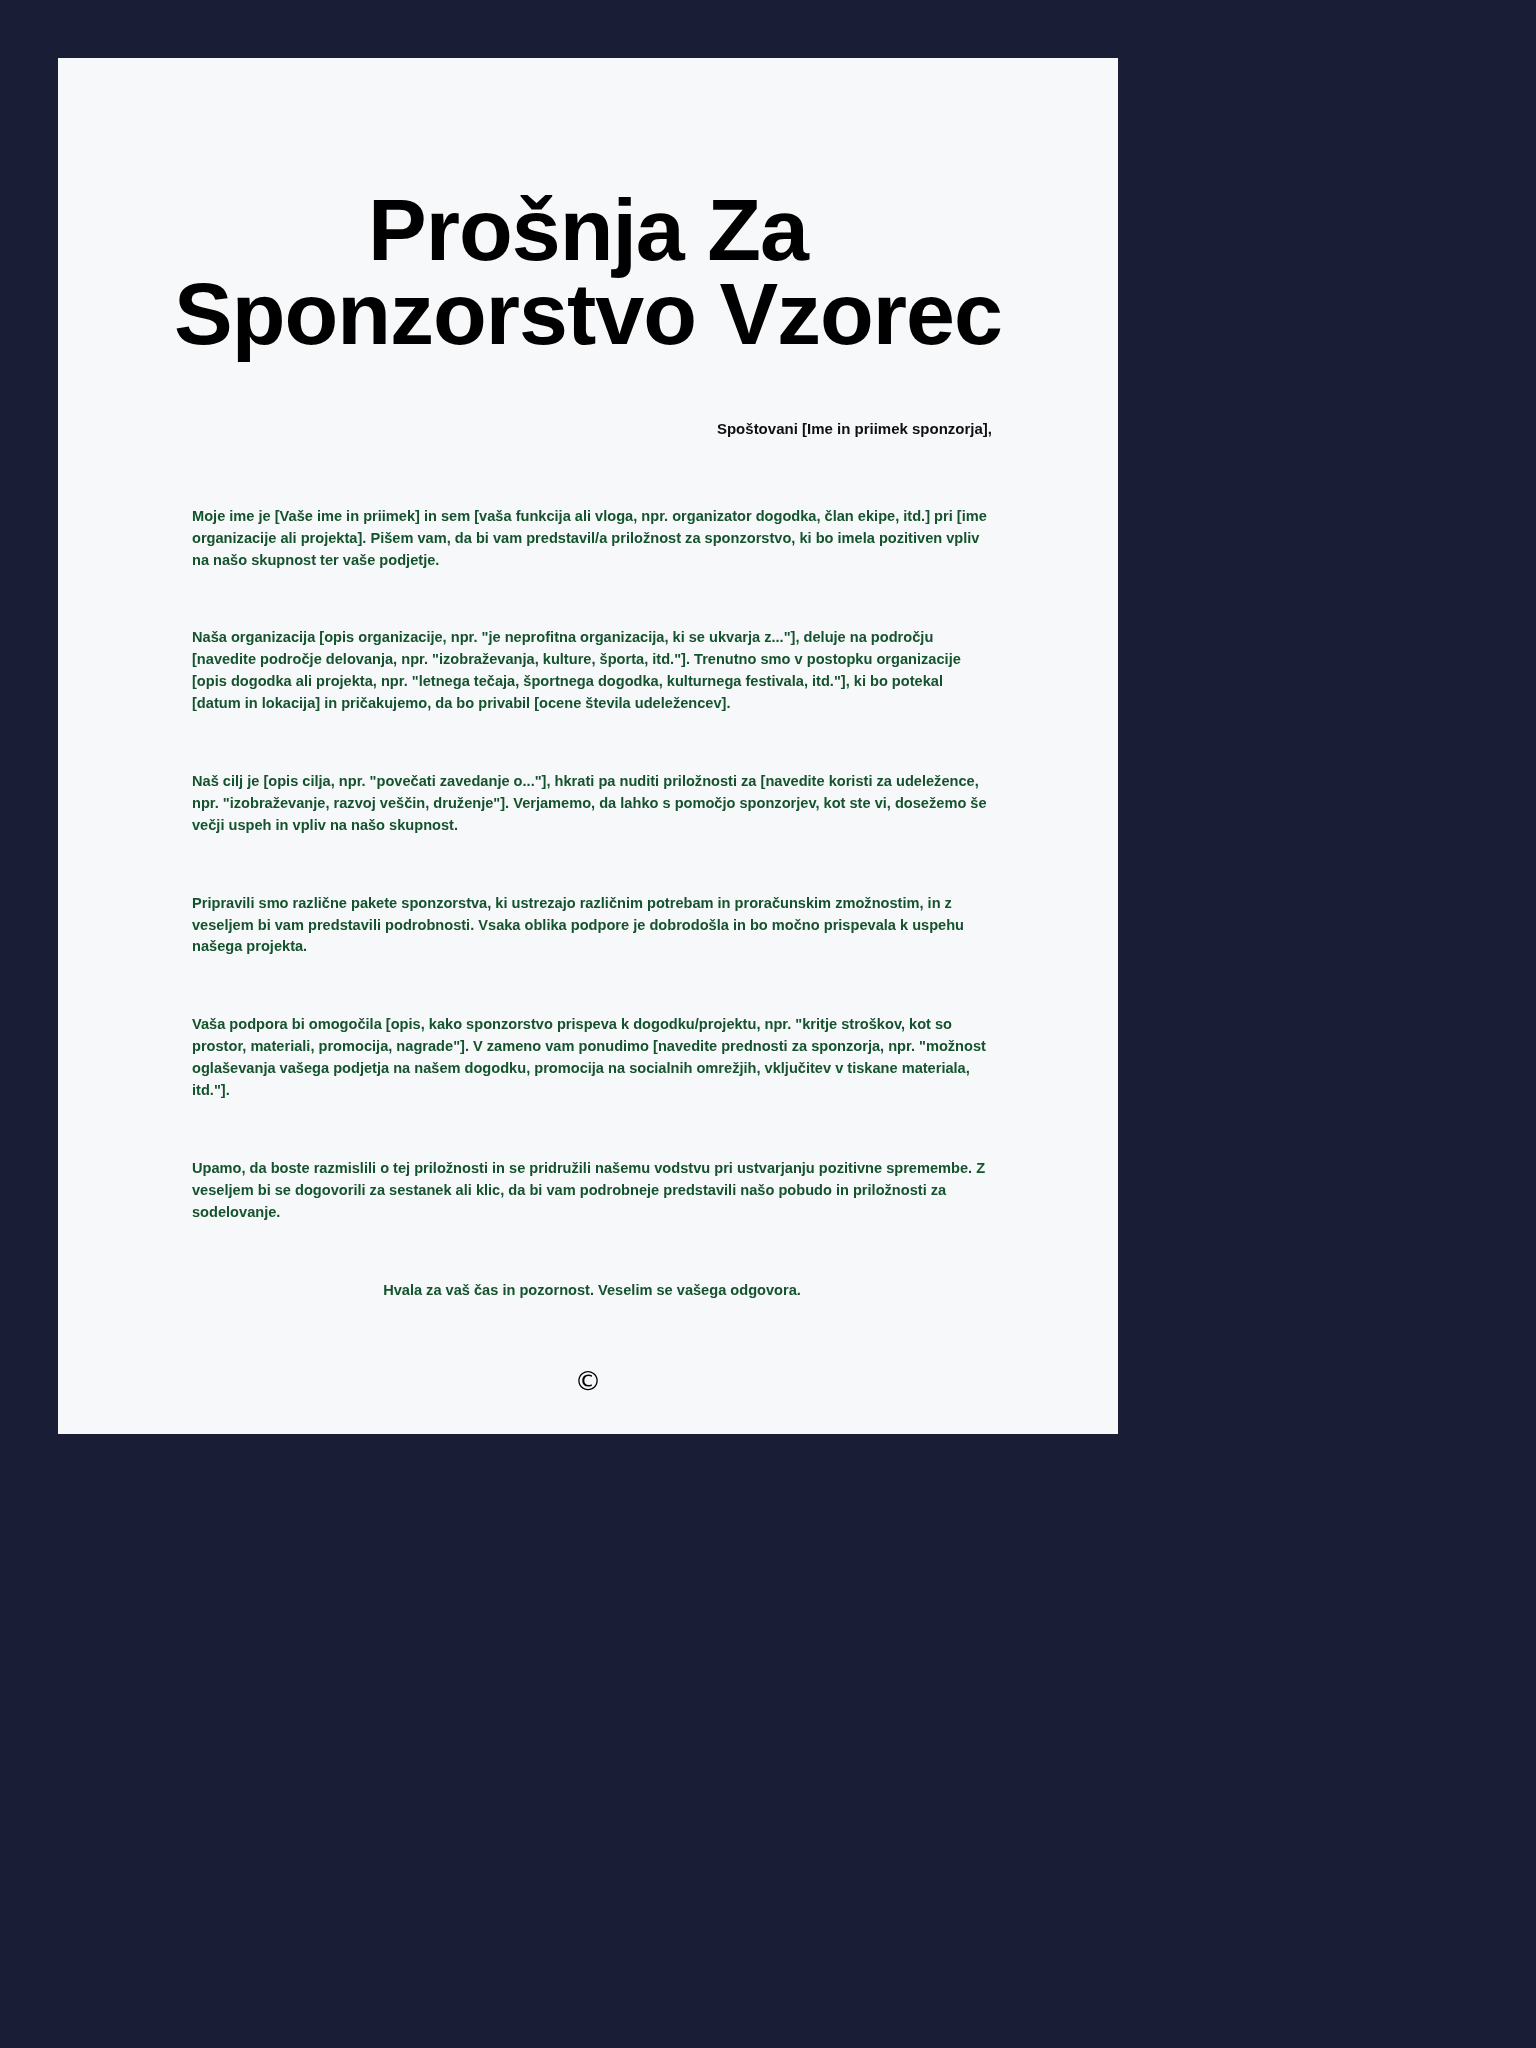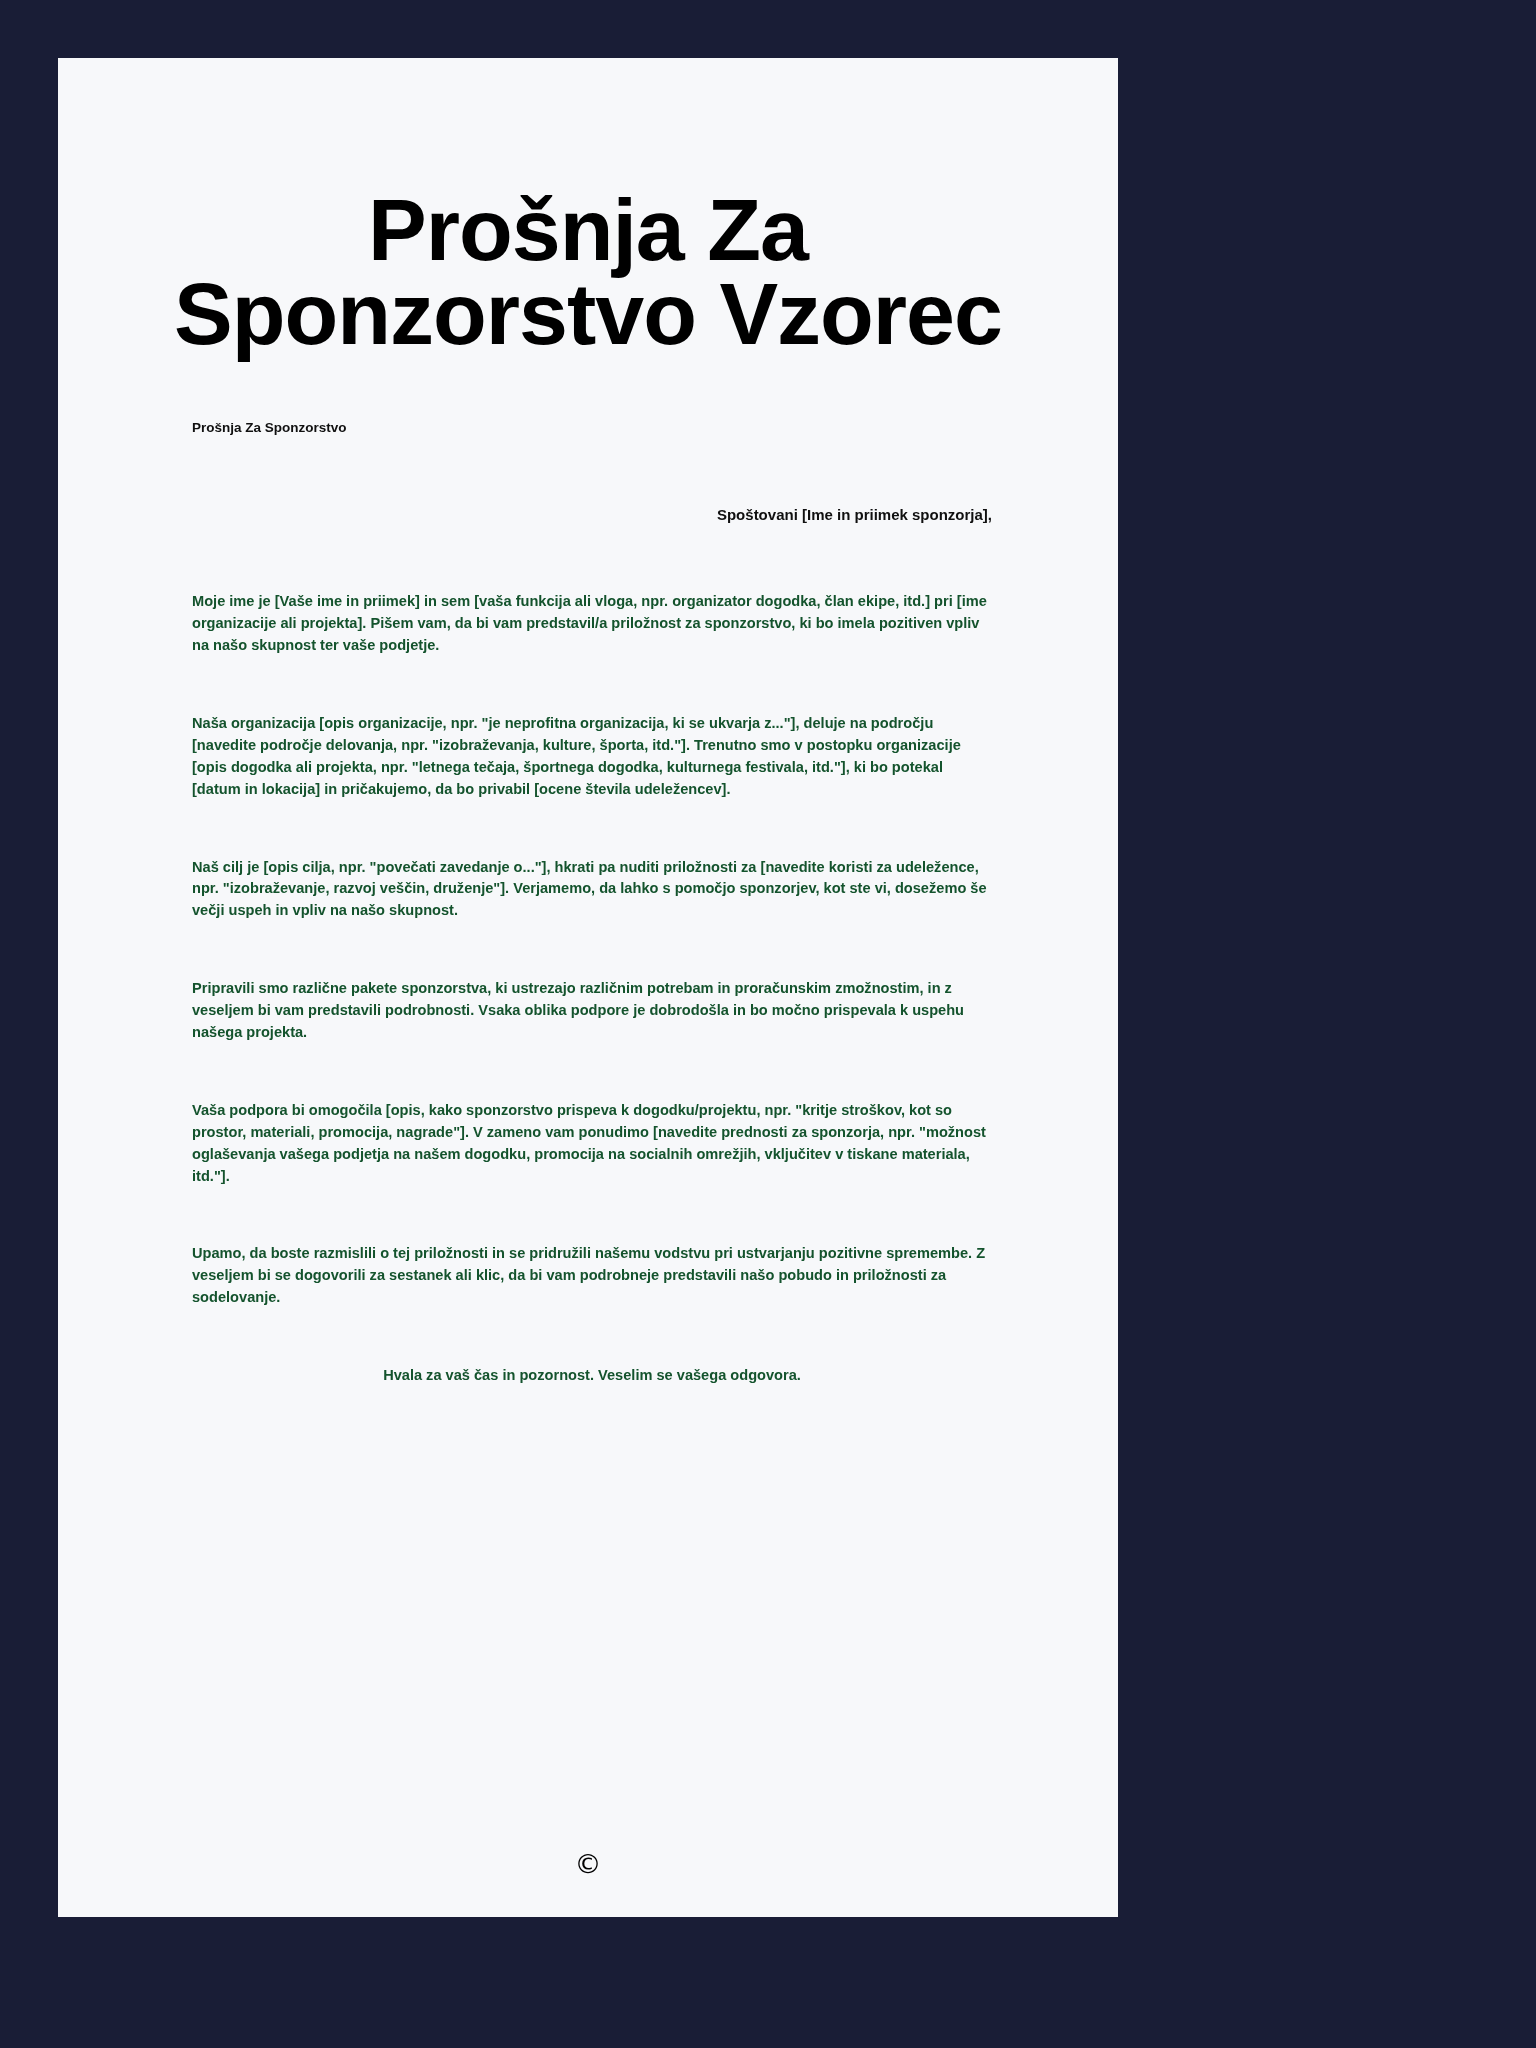--- a/index.html
+++ b/index.html
@@ -11,21 +11,21 @@
     height: 1568px;
     background: #191d36;
     font-family: "Liberation Sans", sans-serif;
     overflow: hidden;
   }
   .page {
     position: absolute;
     left: 58px;
     top: 58px;
     width: 1060px;
-    height: 1859px;
+    height: 1376px;
     background: #f7f8fa;
     box-sizing: border-box;
     overflow: hidden;
   }
   .doc-title {
     margin: 0;
     padding: 0 60px;
     position: absolute;
     top: 130px;
     left: 0;
@@ -86,21 +86,20 @@
 </style>
 </head>
 <body>
 
 <div class="page">
 
   <h1 class="doc-title">Prošnja Za Sponzorstvo Vzorec</h1>
 
   <div class="body-block">
 
-    <p class="subtitle">Prošnja Za Sponzorstvo</p>
 
     <p class="greeting">Spoštovani [Ime in priimek sponzorja],</p>
 
     <p class="para">Moje ime je [Vaše ime in priimek] in sem [vaša funkcija ali vloga, npr. organizator dogodka, član ekipe, itd.] pri [ime organizacije ali projekta]. Pišem vam, da bi vam predstavil/a priložnost za sponzorstvo, ki bo imela pozitiven vpliv na našo skupnost ter vaše podjetje.</p>
 
     <p class="para">Naša organizacija [opis organizacije, npr. "je neprofitna organizacija, ki se ukvarja z..."], deluje na področju [navedite področje delovanja, npr. "izobraževanja, kulture, športa, itd."]. Trenutno smo v postopku organizacije [opis dogodka ali projekta, npr. "letnega tečaja, športnega dogodka, kulturnega festivala, itd."], ki bo potekal [datum in lokacija] in pričakujemo, da bo privabil [ocene števila udeležencev].</p>
 
     <p class="para">Naš cilj je [opis cilja, npr. "povečati zavedanje o..."], hkrati pa nuditi priložnosti za [navedite koristi za udeležence, npr. "izobraževanje, razvoj veščin, druženje"]. Verjamemo, da lahko s pomočjo sponzorjev, kot ste vi, dosežemo še večji uspeh in vpliv na našo skupnost.</p>
 
     <p class="para">Pripravili smo različne pakete sponzorstva, ki ustrezajo različnim potrebam in proračunskim zmožnostim, in z veseljem bi vam predstavili podrobnosti. Vsaka oblika podpore je dobrodošla in bo močno prispevala k uspehu našega projekta.</p>

